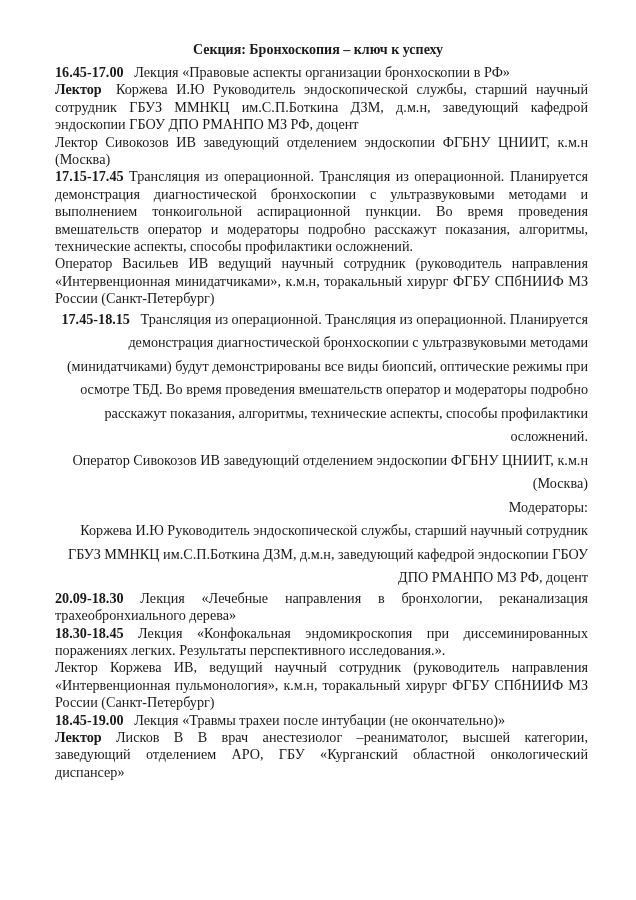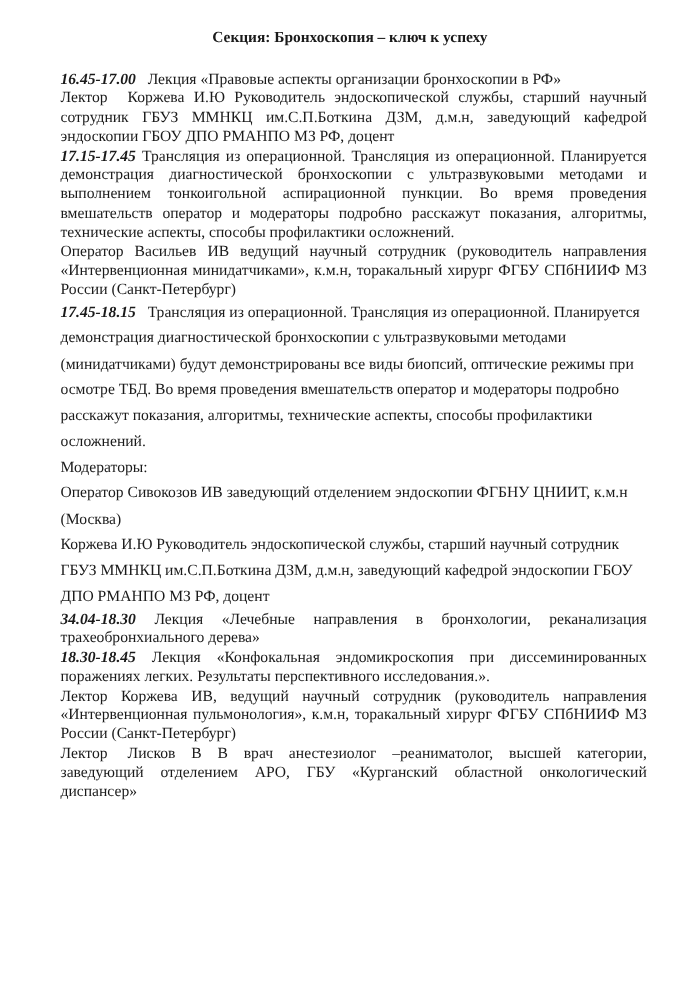--- a/index.html
+++ b/index.html
@@ -1,37 +1,39 @@
 <!DOCTYPE html>
 <html><head>
 <meta charset="utf-8">
 <style>
   html, body { margin: 0; padding: 0; background: #ffffff; }
   body { width: 636px; height: 900px; overflow: hidden; position: relative;
          font-family: "Liberation Serif", "DejaVu Serif", serif; color: #1a1a1a; }
-  .title { position: absolute; top: 27px; left: 0; width: 636px; text-align: center;
+  .title { position: absolute; top: 42px; left: 0; width: 636px; text-align: center;
            font-weight: bold; font-size: 14px; }
   .content { position: absolute; left: 55px; top: 64px; width: 533px; font-size: 14.2px; line-height: 17.4px; }
   .p { margin: 0; text-align: justify; }
-  .p.loose { text-align: left; line-height: 23.5px; }
-  .b { font-weight: bold; font-style: italic; }
-  .tab { display: inline-block; min-width: 61px; }
+  .p.loose { text-align: right; line-height: 23.5px; }
+  .b { font-weight: bold; }
+  .tab { display: inline-block; min-width: 61px; font-weight: bold; }
 </style>
 </head>
 <body>
 
 <div class="title">Секция: Бронхоскопия – ключ к успеху</div>
 
 <div class="content">
   <p class="p"><span class="b">16.45-17.00</span>&nbsp;&nbsp; <span>Лекция «Правовые аспекты организации бронхоскопии в РФ»</span></p>
   <p class="p"><span class="tab">Лектор</span><span>Коржева И.Ю Руководитель эндоскопической службы, старший научный сотрудник ГБУЗ ММНКЦ им.С.П.Боткина ДЗМ, д.м.н, заведующий кафедрой эндоскопии ГБОУ ДПО РМАНПО МЗ РФ, доцент</span></p>
+  <p class="p"><span>Лектор Сивокозов ИВ заведующий отделением эндоскопии ФГБНУ ЦНИИТ, к.м.н (Москва)</span></p>
   <p class="p"><span class="b">17.15-17.45</span> <span>Трансляция из операционной.  Трансляция из операционной. Планируется демонстрация диагностической бронхоскопии с ультразвуковыми методами и выполнением тонкоигольной аспирационной пункции. Во время проведения вмешательств оператор и модераторы подробно расскажут показания, алгоритмы, технические аспекты, способы профилактики осложнений.</span></p>
   <p class="p"><span>Оператор Васильев ИВ ведущий научный сотрудник (руководитель направления «Интервенционная минидатчиками», к.м.н, торакальный хирург ФГБУ СПбНИИФ МЗ России (Санкт-Петербург)</span></p>
   <p class="p loose"><span class="b">17.45-18.15</span>&nbsp;&nbsp; <span>Трансляция из операционной.  Трансляция из операционной. Планируется демонстрация диагностической бронхоскопии с ультразвуковыми методами (минидатчиками) будут демонстрированы все виды биопсий, оптические режимы при осмотре ТБД.    Во время проведения вмешательств оператор и модераторы подробно расскажут показания, алгоритмы, технические аспекты, способы профилактики осложнений.</span></p>
+  <p class="p loose"><span>Оператор Сивокозов ИВ заведующий отделением эндоскопии ФГБНУ ЦНИИТ, к.м.н (Москва)</span></p>
   <p class="p loose"><span>Модераторы:</span></p>
-  <p class="p loose"><span>Оператор Сивокозов ИВ заведующий отделением эндоскопии ФГБНУ ЦНИИТ, к.м.н (Москва)</span></p>
   <p class="p loose"><span>Коржева И.Ю Руководитель эндоскопической службы, старший научный сотрудник ГБУЗ ММНКЦ им.С.П.Боткина ДЗМ, д.м.н, заведующий кафедрой эндоскопии ГБОУ ДПО РМАНПО МЗ РФ, доцент</span></p>
-  <p class="p"><span class="b">34.04-18.30</span> <span>Лекция «Лечебные направления в бронхологии, реканализация трахеобронхиального дерева»</span></p>
+  <p class="p"><span class="b">20.09-18.30</span> <span>Лекция «Лечебные направления в бронхологии, реканализация трахеобронхиального дерева»</span></p>
   <p class="p"><span class="b">18.30-18.45</span> <span>Лекция «Конфокальная эндомикроскопия при диссеминированных поражениях легких. Результаты перспективного исследования.».</span></p>
   <p class="p"><span>Лектор Коржева ИВ, ведущий научный сотрудник (руководитель направления «Интервенционная пульмонология», к.м.н, торакальный хирург ФГБУ СПбНИИФ МЗ России (Санкт-Петербург)</span></p>
+  <p class="p"><span class="b">18.45-19.00</span>&nbsp;&nbsp; <span>Лекция «Травмы трахеи после интубации (не окончательно)»</span></p>
   <p class="p"><span class="tab">Лектор</span><span>Лисков В В врач анестезиолог –реаниматолог, высшей категории, заведующий отделением АРО, ГБУ «Курганский областной онкологический диспансер»</span></p>
 
 </div>
 
 </body></html>

